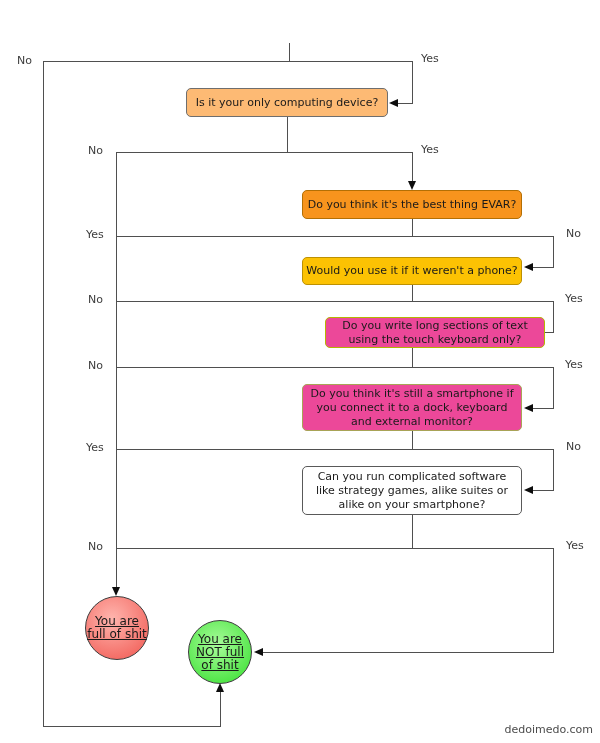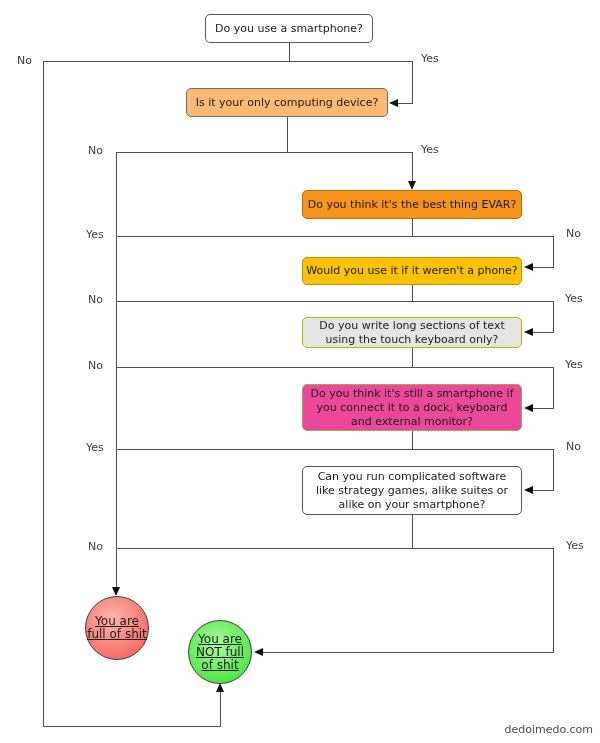--- a/index.html
+++ b/index.html
@@ -9,21 +9,21 @@
   }
   .stage svg{position:absolute;left:0;top:0;}
   .node{
     position:absolute;display:flex;flex-direction:column;justify-content:center;align-items:center;
     text-align:center;font-size:11px;line-height:14px;box-sizing:border-box;z-index:2;
   }
   .box{border:1px solid #595959;border-radius:5px;background:#ffffff;}
   .box-gray{background:#fdba74;border-color:#6e6e6e;}
   .box-orange{background:#f7941d;border-color:#b36f04;}
   .box-amber{background:#fcc203;border-color:#bd9102;}
-  .box-yellow{background:#e5e5e5;border-color:#b5b500;}
+  .box-yellow{background:#ec4899;border-color:#b5b500;margin-left:23px;}
   .box-pale{background:#ec4899;border-color:#a8a356;}
   .circle{
     border:1px solid #3c3c3c;border-radius:50%;font-size:12px;line-height:13px;text-decoration:underline;
   }
   .circle-red{background:radial-gradient(circle at 42% 35%, #ffb5ae, #f2635c 85%);}
   .circle-green{background:radial-gradient(circle at 45% 38%, #a9fc9b, #44e23c 85%);}
   .lbl{position:absolute;font-size:11px;line-height:13px;color:#3d3d3d;z-index:2;white-space:nowrap;}
   .watermark{position:absolute;right:7px;bottom:7px;font-size:11px;color:#4c4c4c;z-index:2;text-align:center;}
 </style>
 </head>
@@ -75,23 +75,20 @@
       <polygon points="524,267 533,263 533,271"></polygon>
       <polygon points="524,332 533,328 533,336"></polygon>
       <polygon points="524,408 533,404 533,412"></polygon>
       <polygon points="524,490 533,486 533,494"></polygon>
       <polygon points="116,596 112,587 120,587"></polygon>
       <polygon points="254,652 263,648 263,656"></polygon>
       <polygon points="220,683 216,692 224,692"></polygon>
     </g>
   </svg>
 
-  <div class="node box" style="left:205px;top:14px;width:168px;height:29px;">
-    <span>Do you use a smartphone?</span>
-  </div>
 
   <div class="node box box-gray" style="left:186px;top:88px;width:202px;height:29px;">
     <span>Is it your only computing device?</span>
   </div>
 
   <div class="node box box-orange" style="left:302px;top:190px;width:220px;height:29px;">
     <span>Do you think it's the best thing EVAR?</span>
   </div>
 
   <div class="node box box-amber" style="left:302px;top:257px;width:220px;height:28px;">

